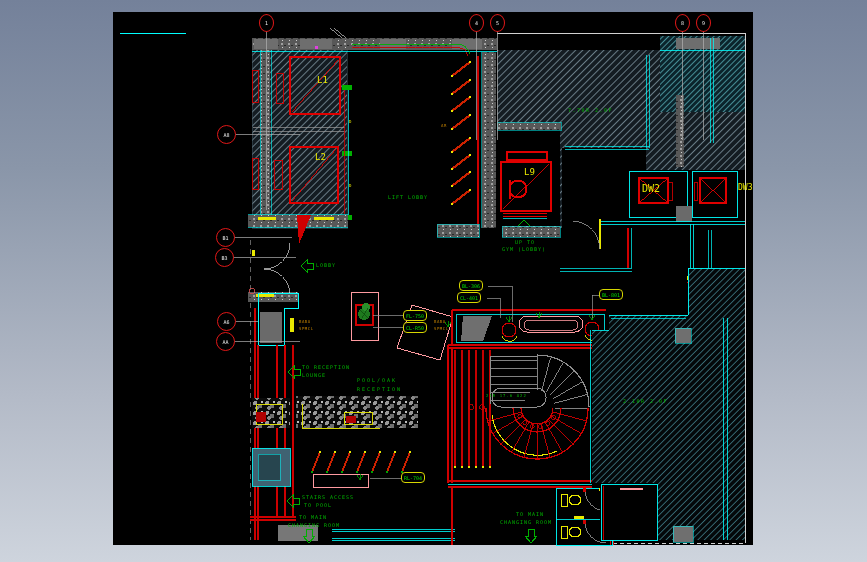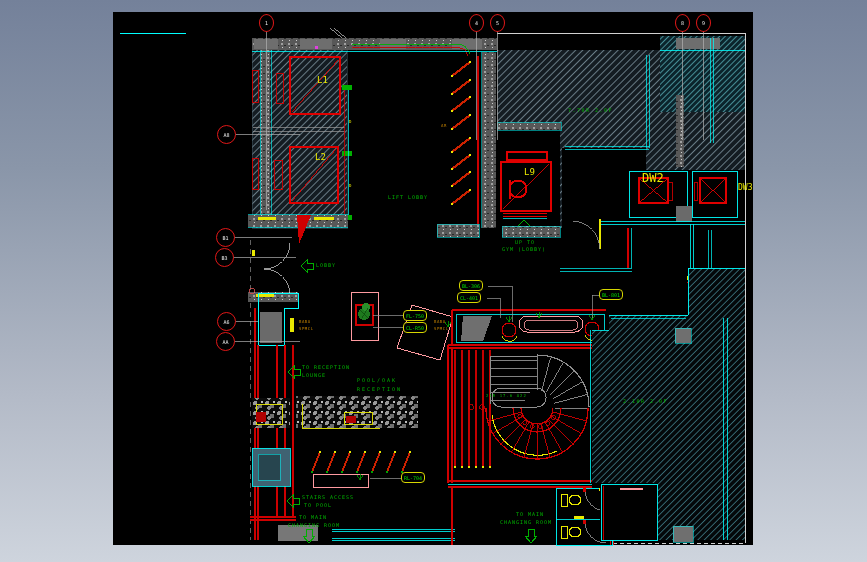--- a/index.html
+++ b/index.html
@@ -401,21 +401,21 @@
   <div class="bub side" style="left:217px;top:312px">
       <span>A6</span>
     </div>
   <div class="bub side" style="left:216px;top:332px">
       <span>AA</span>
     </div>
 
   <div class="lbl yt" style="left:317px;top:76px;font-size:9px">L1</div>
   <div class="lbl yt" style="left:315px;top:153px;font-size:9px">L2</div>
   <div class="lbl yt" style="left:524px;top:168px;font-size:9px">L9</div>
-  <div class="lbl yt" style="left:642px;top:172px;font-size:12px">DW2</div>
+  <div class="lbl yt" style="left:642px;top:184px;font-size:10px">DW2</div>
   <div class="lbl yt" style="left:738px;top:184px;font-size:8px">DW3</div>
   <div class="lbl yt" style="left:349px;top:120px;font-size:4px">D</div>
   <div class="lbl yt" style="left:349px;top:184px;font-size:4px">D</div>
 
   <div class="pill" style="left:459px;top:280px">BL-306</div>
   <div class="pill" style="left:457px;top:292px">CL-401</div>
   <div class="pill" style="left:599px;top:289px">BL-801</div>
   <div class="pill" style="left:403px;top:310px">FL-750</div>
   <div class="pill" style="left:403px;top:322px">CL-R50</div>
   <div class="pill" style="left:401px;top:472px">RL-704</div>

